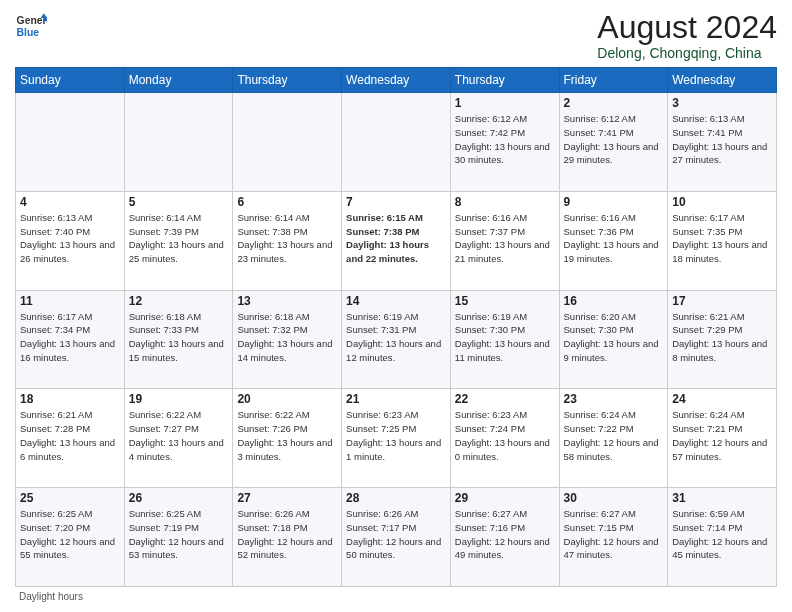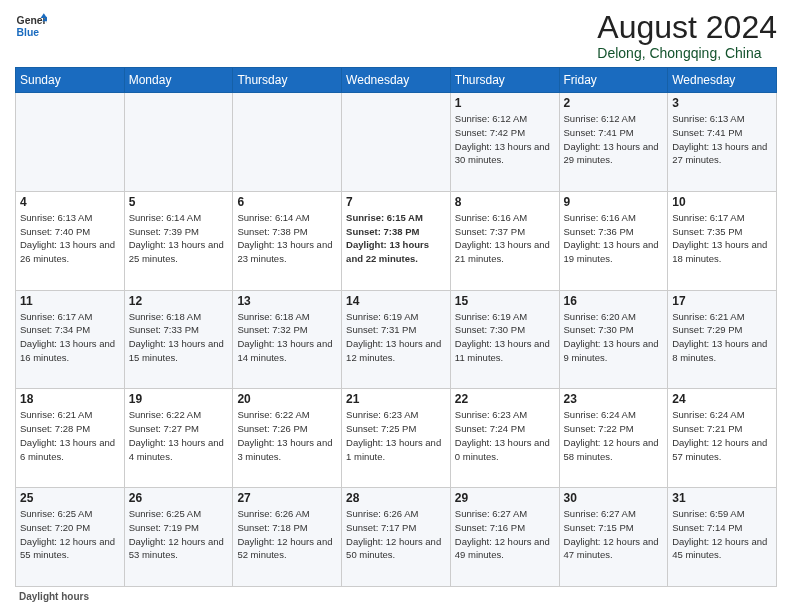--- a/index.html
+++ b/index.html
@@ -85,21 +85,20 @@
       line-height: 1.45;
     }
     .empty-cell {
       background: #f5f7fa;
     }
     .footer-note {
       font-size: 10px;
       color: #555;
       margin-top: 4px;
       padding-left: 4px;
-      font-weight: bold;
     }
   </style>
 </head>
 <body>
 
 <div class="page">
   <div class="header">
     <div class="logo">
       <svg class="logo-icon" viewBox="0 0 40 40">
         <text x="2" y="18" font-size="13" font-weight="bold" fill="#333">General</text>

